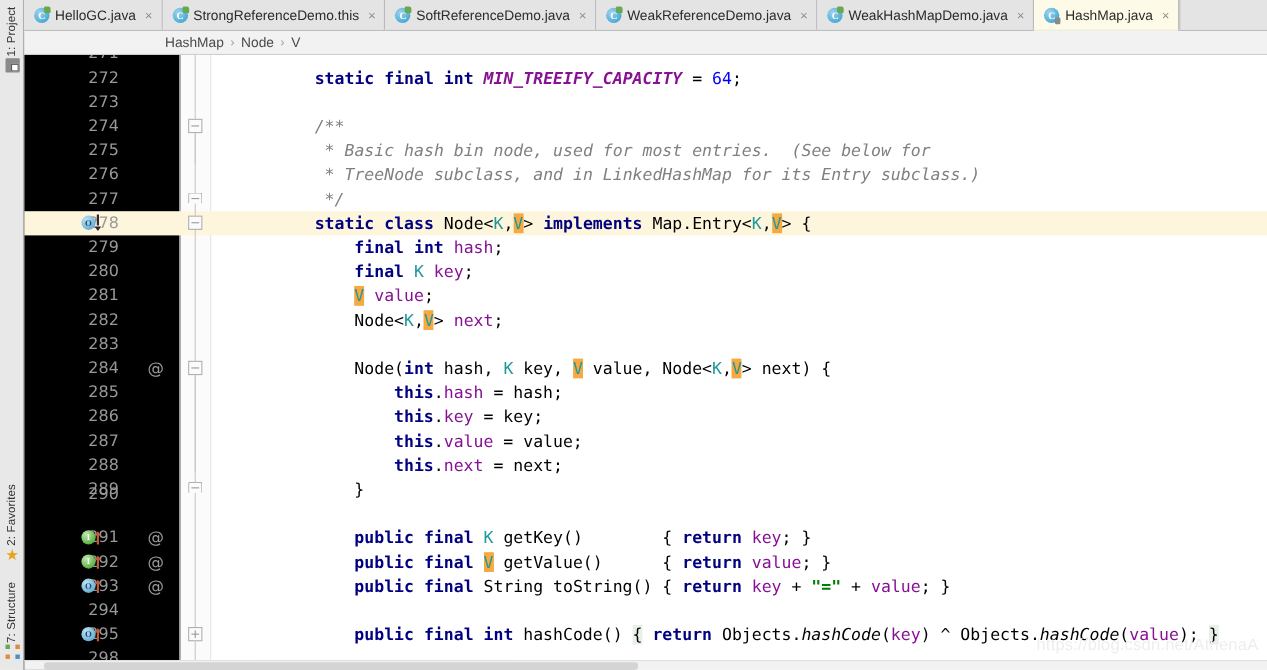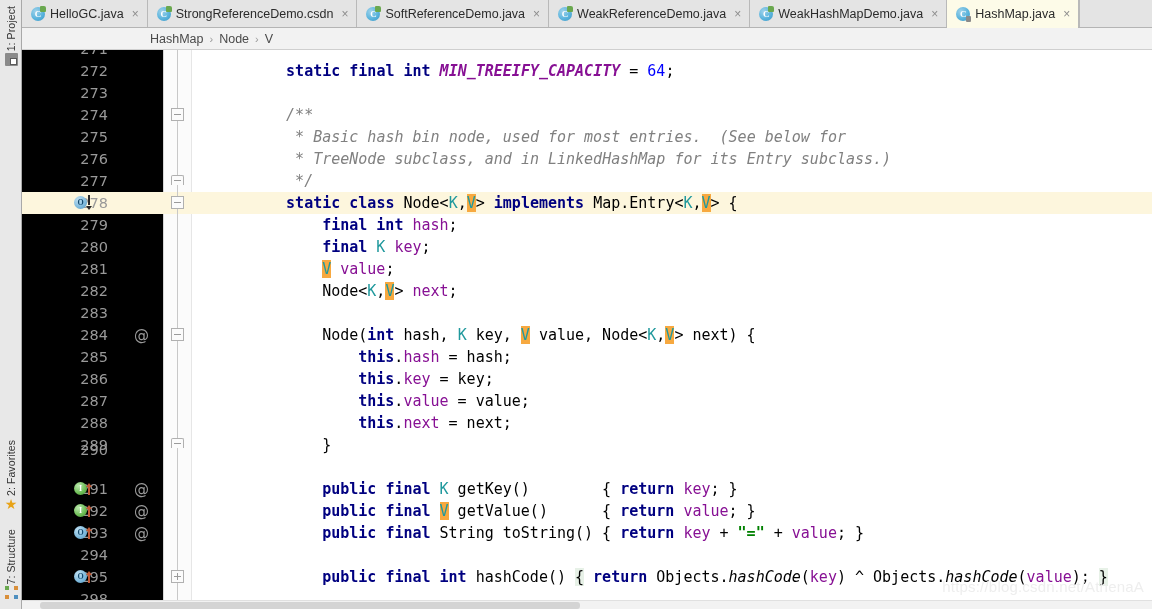--- a/index.html
+++ b/index.html
@@ -289,21 +289,21 @@
   <div class="right-col">
 
     <div class="tabbar">
       <div class="tab">
         <span class="tab-ico">C<span class="flag"></span></span>
         <span>HelloGC.java</span>
         <span class="tab-close">×</span>
       </div>
       <div class="tab">
         <span class="tab-ico">C<span class="flag"></span></span>
-        <span>StrongReferenceDemo.csdn</span>
+        <span>StrongReferenceDemo.this</span>
         <span class="tab-close">×</span>
       </div>
       <div class="tab">
         <span class="tab-ico">C<span class="flag"></span></span>
         <span>SoftReferenceDemo.java</span>
         <span class="tab-close">×</span>
       </div>
       <div class="tab">
         <span class="tab-ico">C<span class="flag"></span></span>
         <span>WeakReferenceDemo.java</span>

